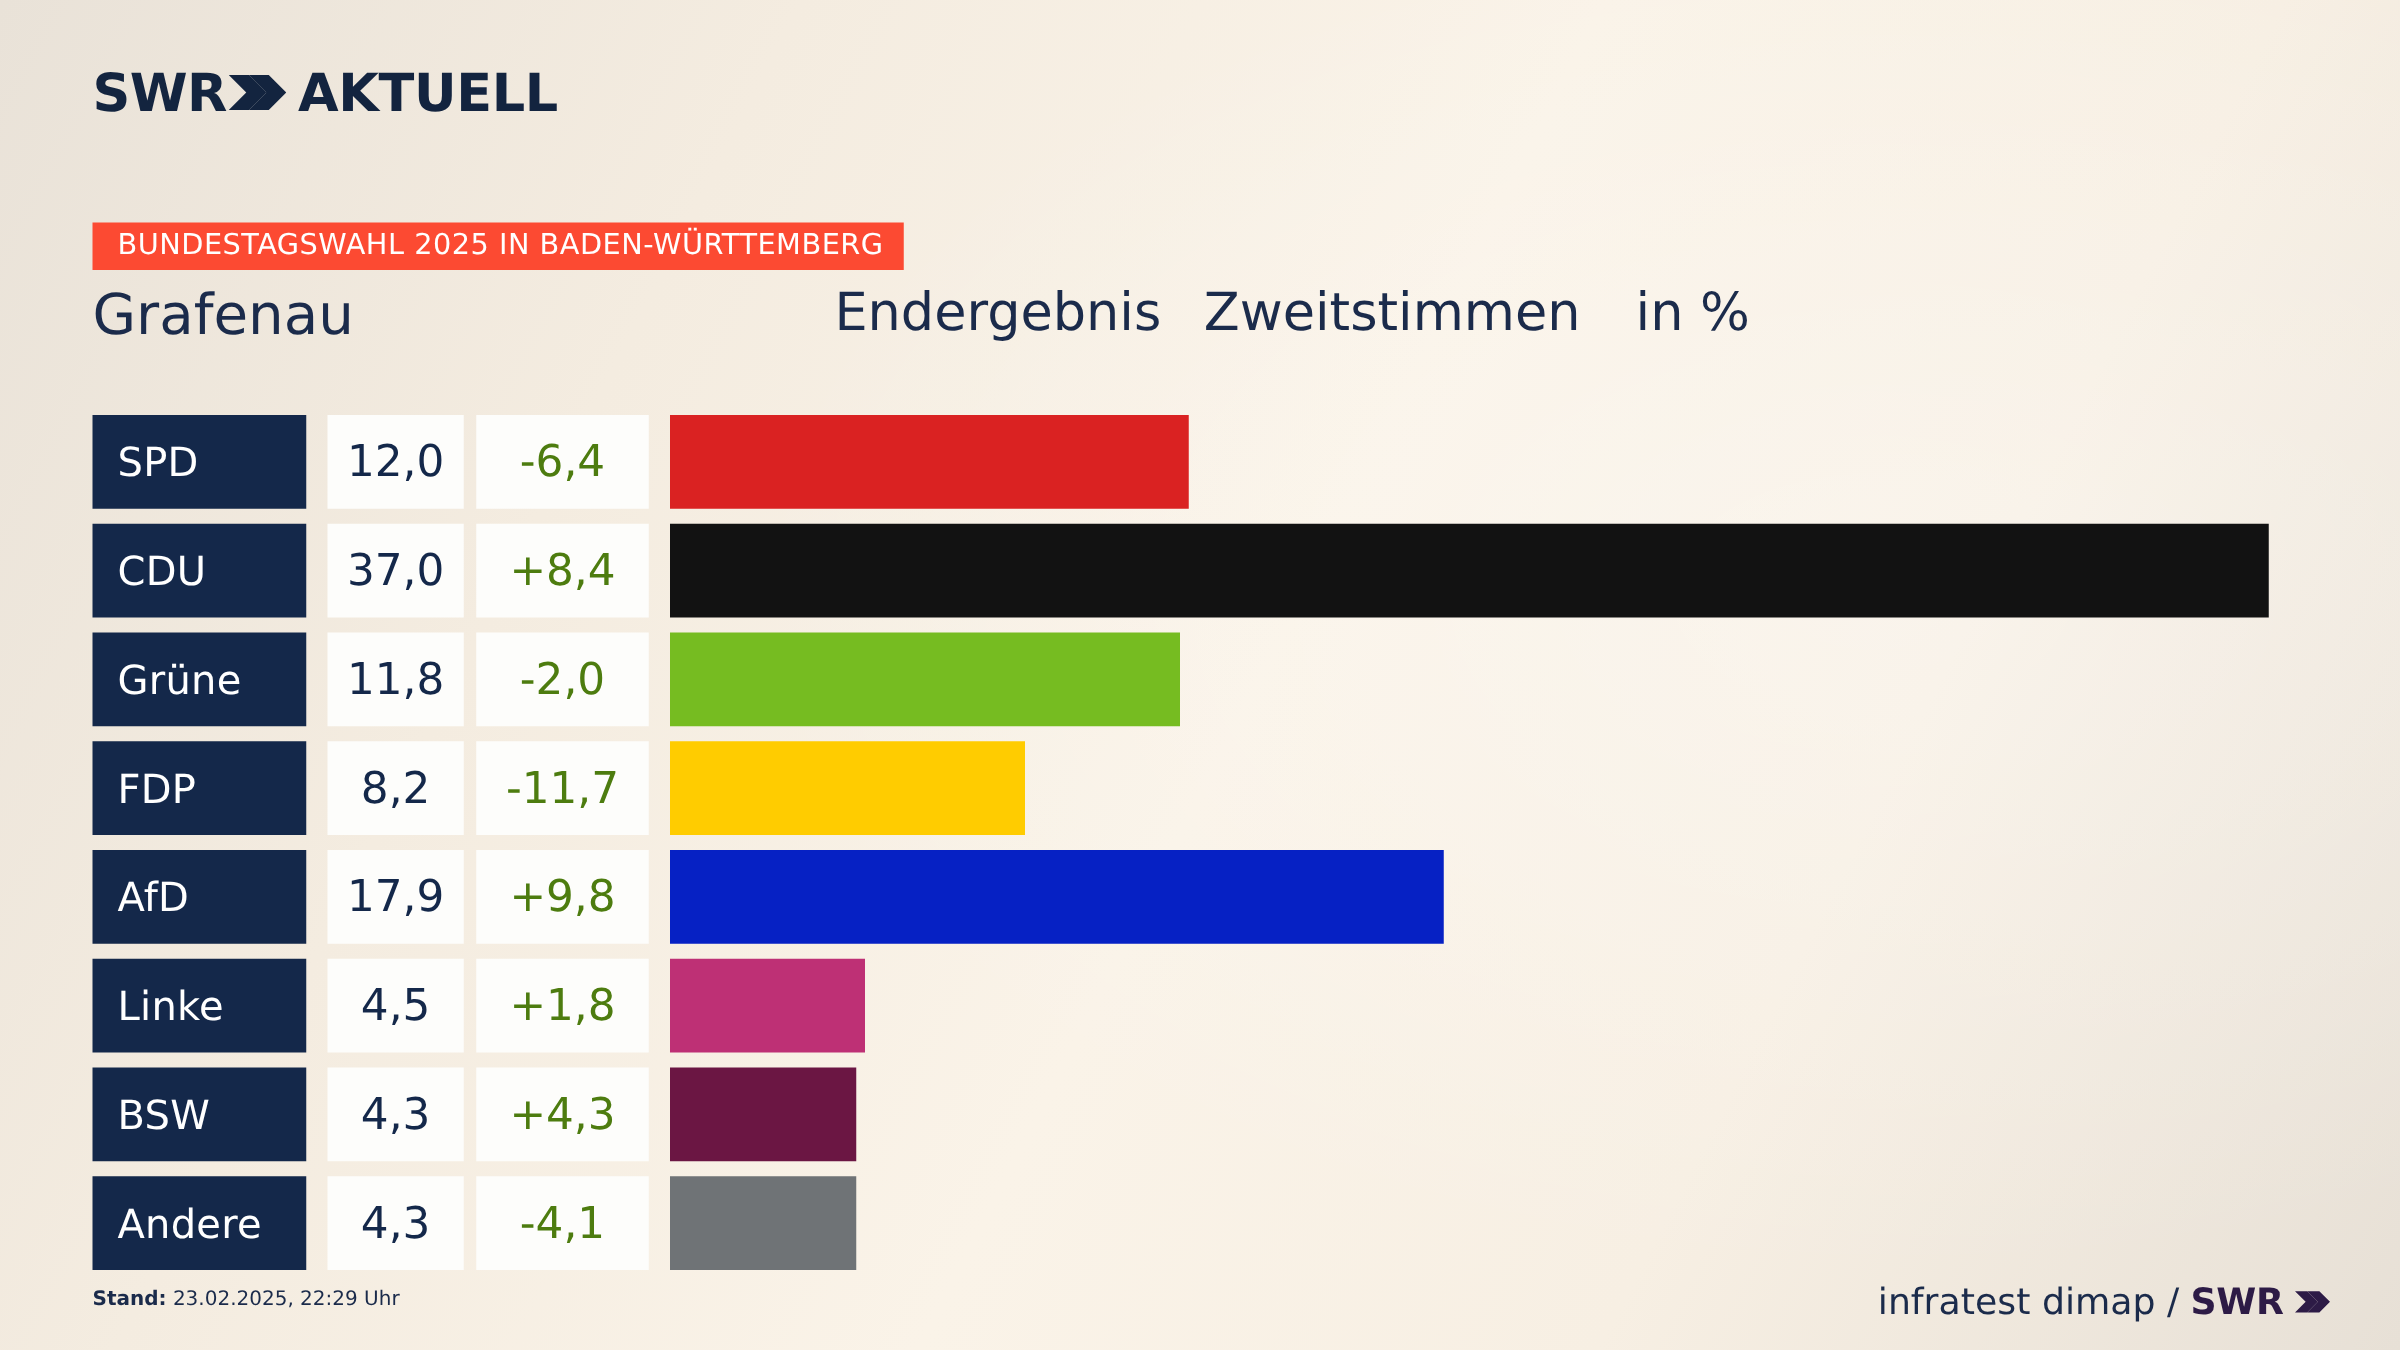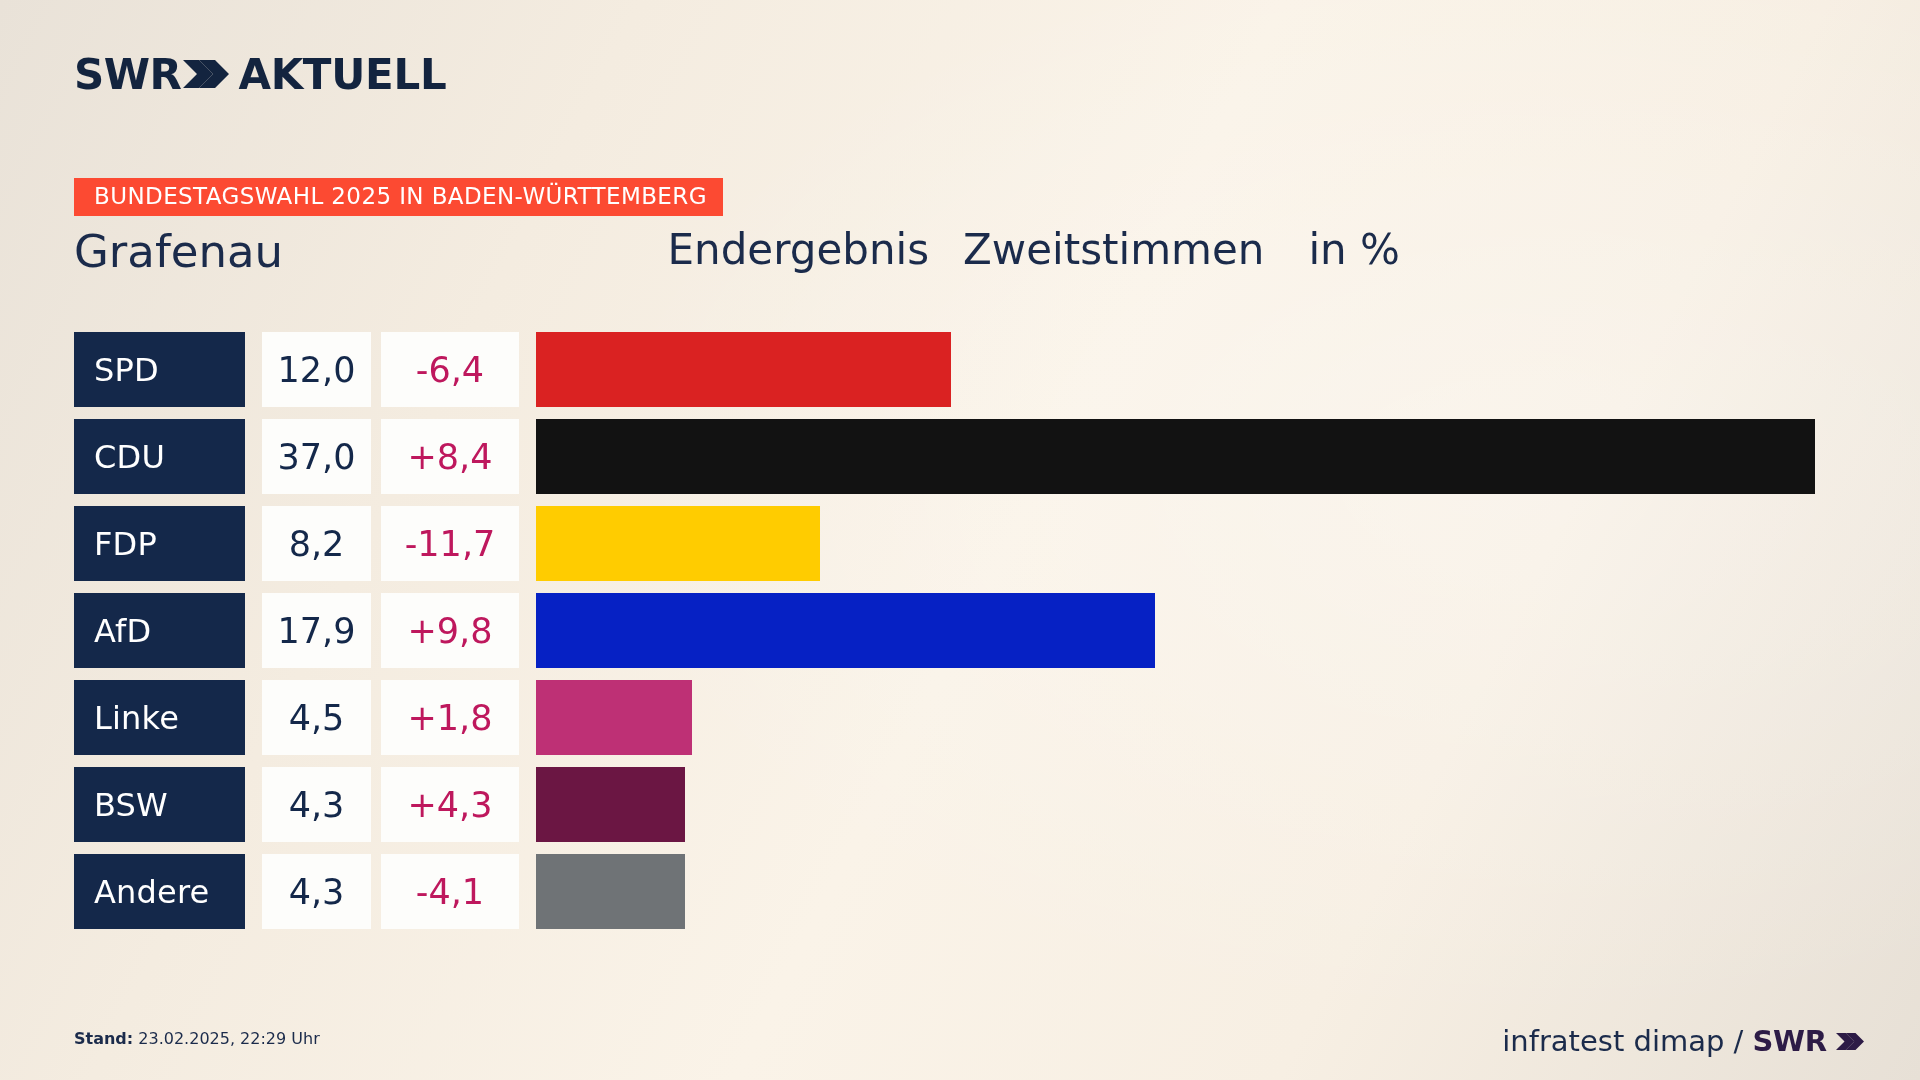--- a/index.html
+++ b/index.html
@@ -126,21 +126,21 @@
     display: flex;
     align-items: center;
     justify-content: center;
     font-size: 35px;
     font-weight: 400;
   }
   .cell-change {
     width: 138px;
     margin-left: 10px;
     background: #fdfdfb;
-    color: #be185d;
+    color: #4d7c0f;
     display: flex;
     align-items: center;
     justify-content: center;
     font-size: 35px;
     font-weight: 400;
   }
   .bar-track {
     position: relative;
     margin-left: 17px;
     flex: 1;
@@ -217,20 +217,28 @@
       </div>
       <div class="row">
         <div class="cell-party">CDU</div>
         <div class="cell-value">37,0</div>
         <div class="cell-change">+8,4</div>
         <div class="bar-track">
           <div class="bar" style="width: 1279.42px; background: rgb(18, 18, 18);"></div>
         </div>
       </div>
       <div class="row">
+        <div class="cell-party">Grüne</div>
+        <div class="cell-value">11,8</div>
+        <div class="cell-change">-2,0</div>
+        <div class="bar-track">
+          <div class="bar" style="width: 408.032px; background: rgb(118, 188, 33);"></div>
+        </div>
+      </div>
+      <div class="row">
         <div class="cell-party">FDP</div>
         <div class="cell-value">8,2</div>
         <div class="cell-change">-11,7</div>
         <div class="bar-track">
           <div class="bar" style="width: 283.547px; background: rgb(255, 204, 0);"></div>
         </div>
       </div>
       <div class="row">
         <div class="cell-party">AfD</div>
         <div class="cell-value">17,9</div>

